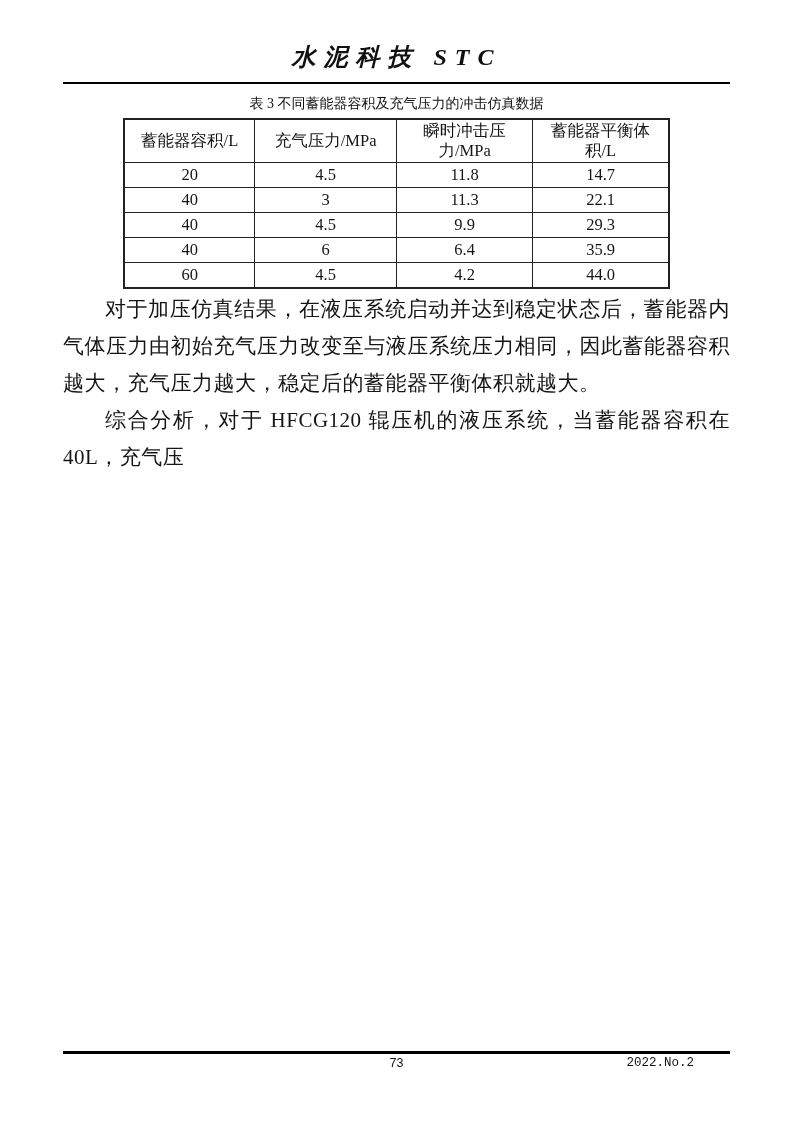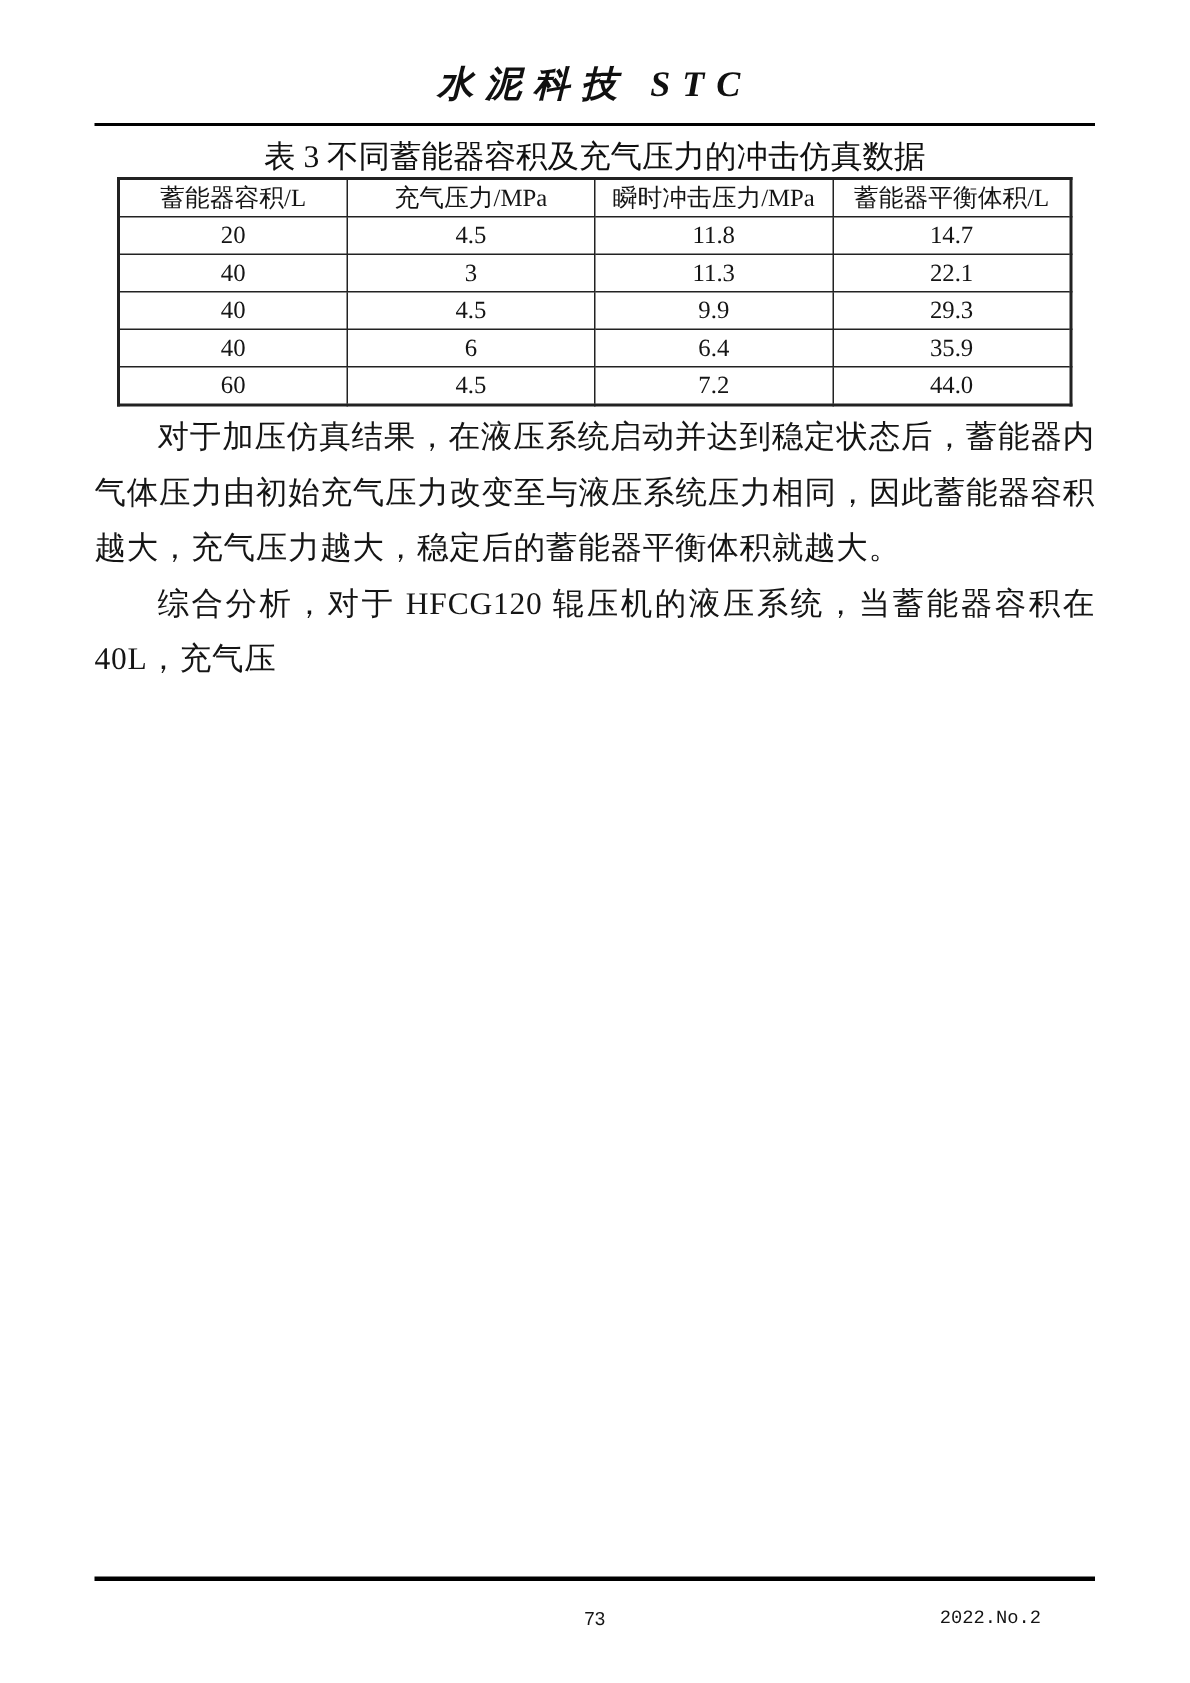--- a/index.html
+++ b/index.html
@@ -50,29 +50,29 @@
     line-height: 37px;
     text-align: justify;
     text-indent: 2em;
     letter-spacing: 0.5px;
   }
   .table-block {
     margin: 4px 0 2px 0;
   }
   .table-caption {
     text-align: center;
-    font-size: 21px;
+    font-size: 14px;
     line-height: 22px;
     margin-bottom: 3px;
     color: #101010;
   }
   table.sim-table {
     border-collapse: collapse;
     margin: 0 auto;
-    width: 637px;
+    width: 547px;
     border: 2px solid #222;
     table-layout: fixed;
   }
   table.sim-table th,
   table.sim-table td {
     border: 1px solid #222;
     text-align: center;
     vertical-align: middle;
     font-size: 16.5px;
     font-weight: normal;
@@ -93,21 +93,21 @@
   }
   .footer-rule {
     border: 0;
     border-top: 3px solid #000;
     margin: 0;
     height: 0;
   }
   .footer-row {
     position: relative;
     height: 20px;
-    margin-top: 18px;
+    margin-top: 2px;
     font-family: "Liberation Sans", "DejaVu Sans", sans-serif;
     font-size: 12.5px;
     color: #141414;
   }
   .page-num {
     position: absolute;
     left: 50%;
     transform: translateX(-50%);
   }
   .issue {
@@ -165,21 +165,21 @@
             </tr>
             <tr>
               <td>40</td>
               <td>6</td>
               <td>6.4</td>
               <td>35.9</td>
             </tr>
             <tr>
               <td>60</td>
               <td>4.5</td>
-              <td>7.2</td>
+              <td>4.2</td>
               <td>44.0</td>
             </tr>
           </tbody>
         </table>
       </div>
 
       <p class="para">对于加压仿真结果，在液压系统启动并达到稳定状态后，蓄能器内气体压力由初始充气压力改变至与液压系统压力相同，因此蓄能器容积越大，充气压力越大，稳定后的蓄能器平衡体积就越大。</p>
       <p class="para">综合分析，对于 HFCG120 辊压机的液压系统，当蓄能器容积在 40L，充气压</p>
     </div>
   </div>

